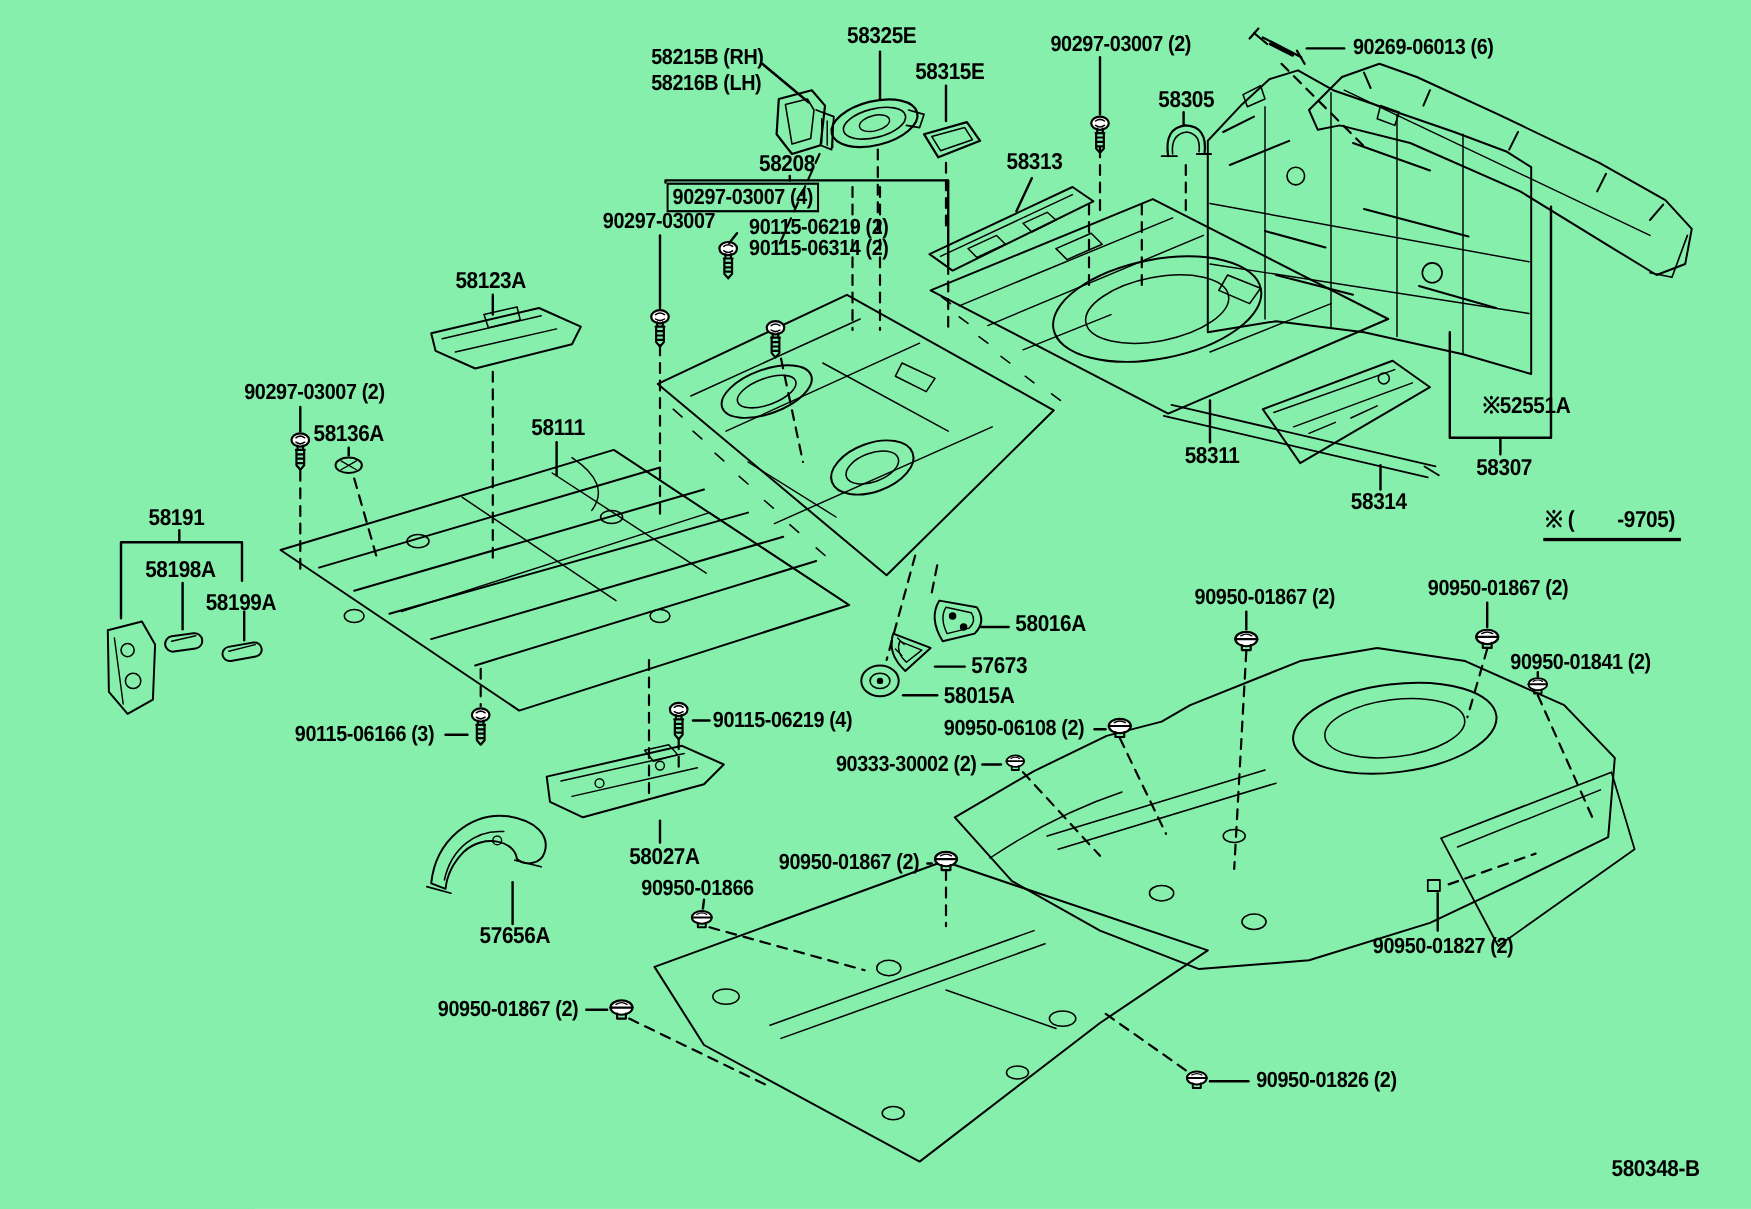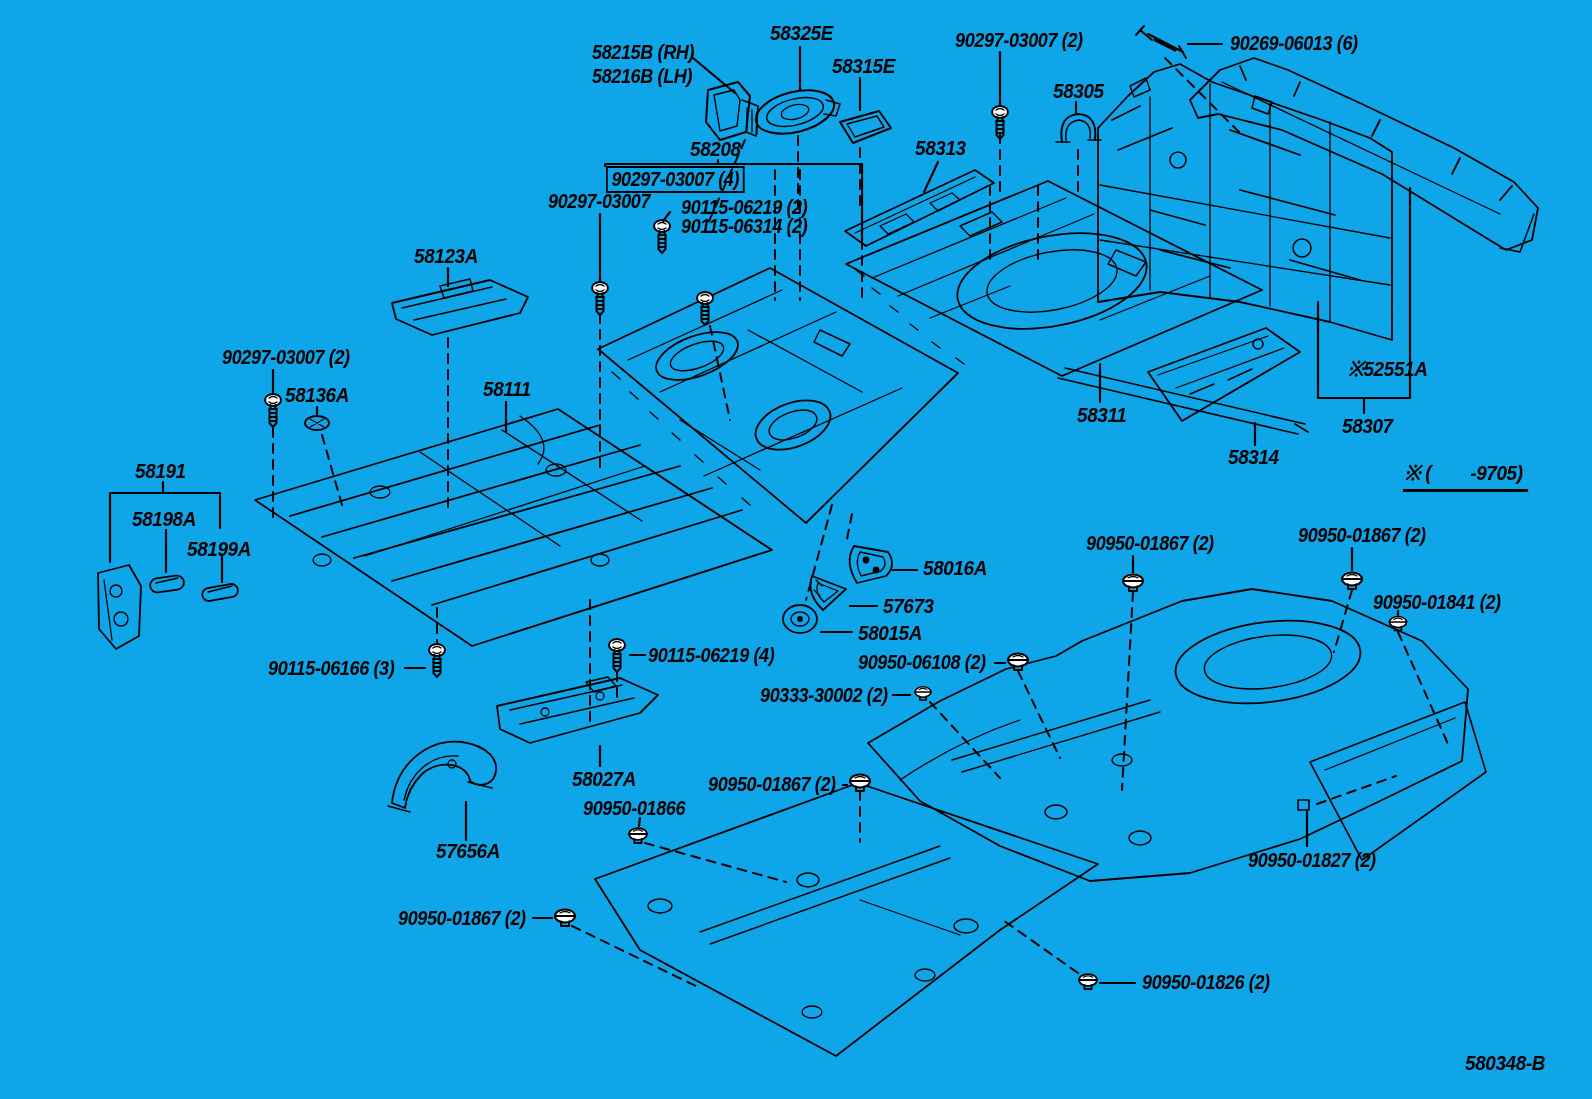--- a/index.html
+++ b/index.html
@@ -1,18 +1,18 @@
 <!DOCTYPE html>
 <html><head>
 <meta charset="utf-8">
 <style>
   html,body{margin:0;padding:0;background:#ffffff;}
   .stage{
-    position:relative;width:1592px;height:1099px;background:#0ea5e9;
-    font-family:"Liberation Sans",sans-serif;overflow:hidden;font-style:italic;
+    position:relative;width:1592px;height:1099px;background:#86efac;
+    font-family:"Liberation Sans",sans-serif;overflow:hidden;
   }
   .stage svg{position:absolute;left:0;top:0;}
   .lbl{
     position:absolute;color:#000;font-weight:700;font-size:20px;line-height:1.05;
     letter-spacing:-0.4px;white-space:pre;transform:scaleX(0.9);transform-origin:left top;
   }
   .lbl.big{font-size:21px;}
   .footnote{border-bottom:3px solid #000;padding:0 6px 5px 2px;}
   .boxed{border:2px solid #000;padding:1px 4px;}
 </style>

